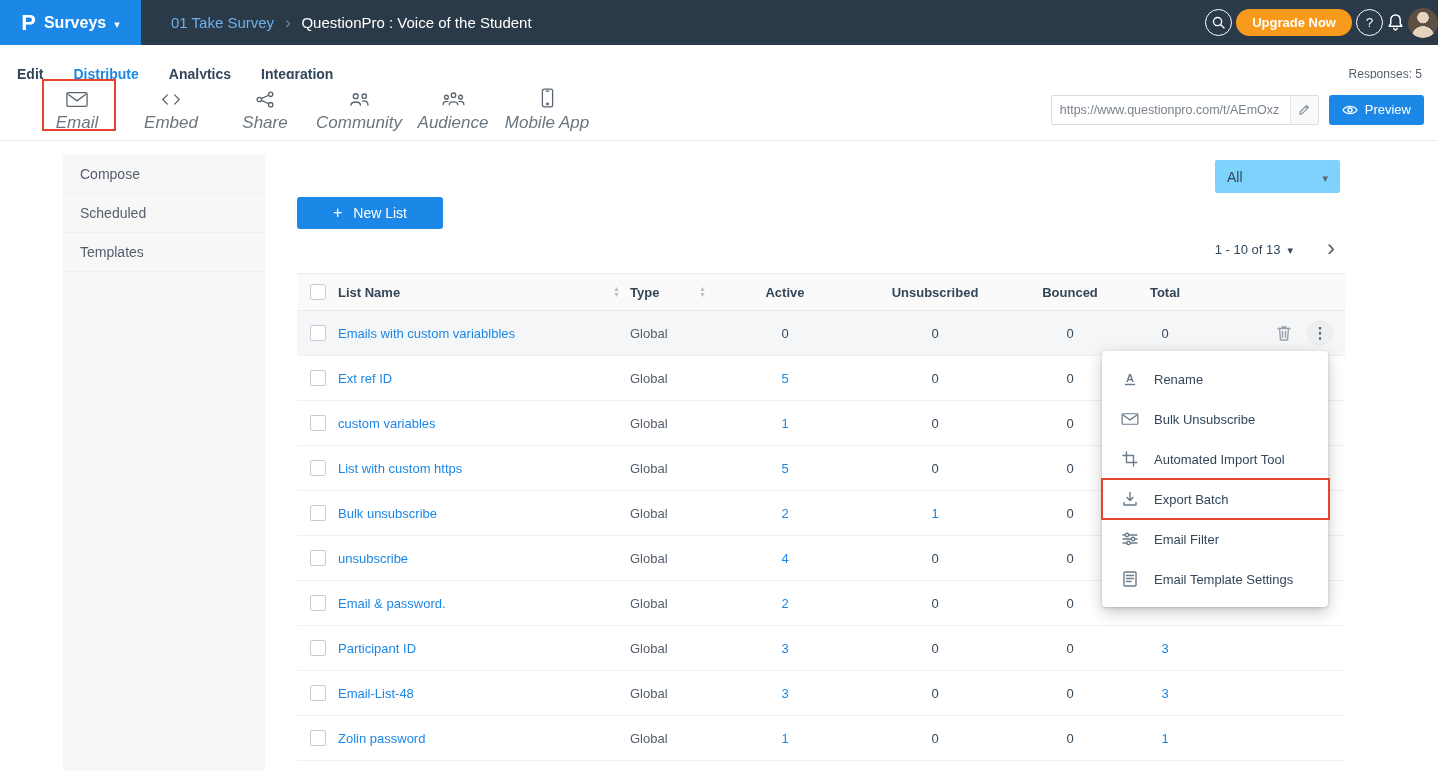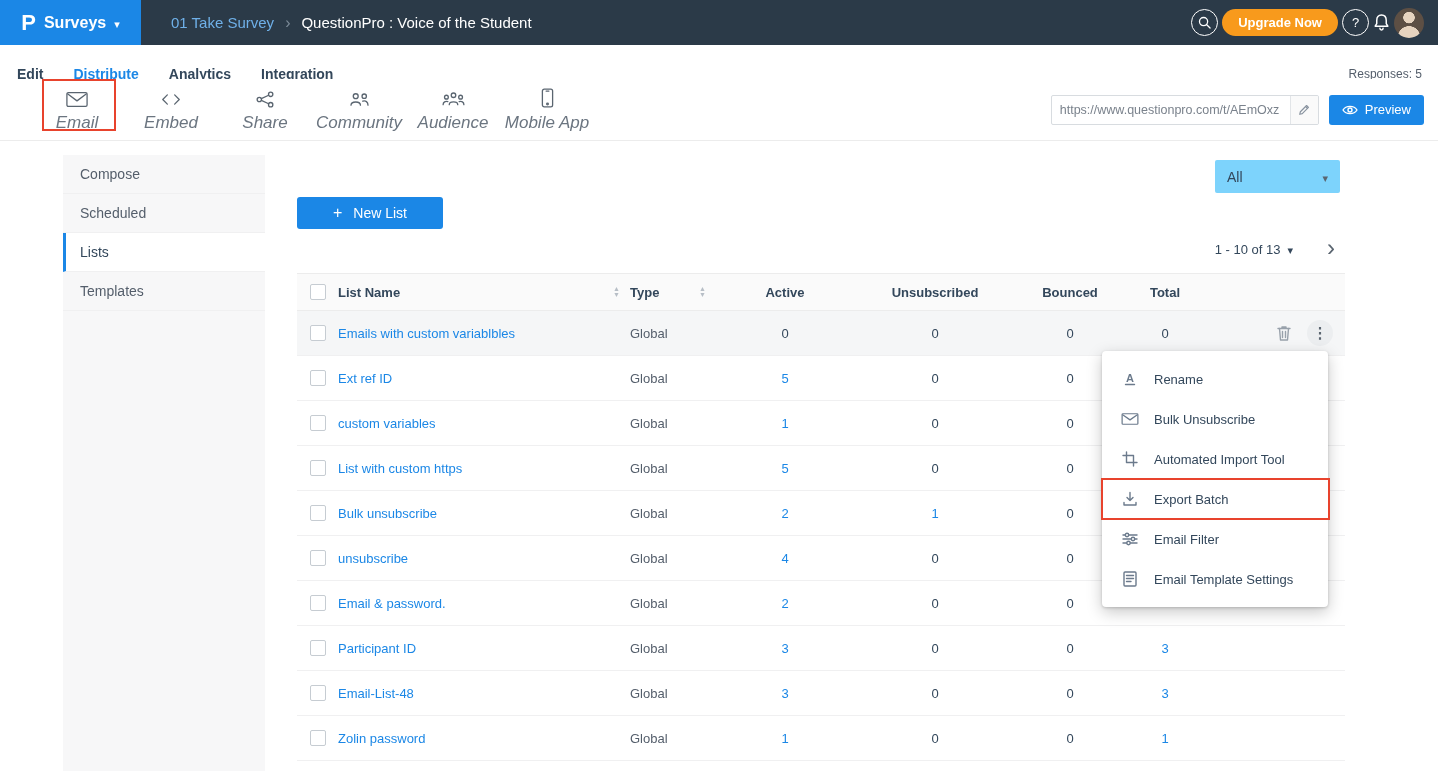--- a/index.html
+++ b/index.html
@@ -13,21 +13,21 @@
   .topbar { position:absolute; top:0; left:0; right:0; height:45px; background:#2b3a48; display:flex; align-items:center; }
   .logo-block { width:141px; height:45px; background:#1b87e6; display:flex; align-items:center; justify-content:center; gap:8px; color:#fff; cursor:pointer; }
   .logo-p { font-size:22px; font-weight:bold; }
   .product { font-size:16px; font-weight:bold; }
   .icon-caret::before { content:"▾"; font-size:11px; }
   .breadcrumb { display:flex; align-items:center; gap:11px; margin-left:30px; font-size:15px; }
   .bc-survey { color:#6fb0e8; cursor:pointer; }
   .bc-sep { color:#7b8a97; }
   .icon-chevron-sep::before { content:"›"; font-size:16px; }
   .bc-title { color:#fff; }
-  .topbar-right { margin-left:auto; display:flex; align-items:center; gap:4px; padding-right:14px; }
+  .topbar-right { margin-left:auto; display:flex; align-items:center; gap:4px; }
   .circle-btn { width:27px; height:27px; border:1px solid #fff; border-radius:50%; color:#fff; display:flex; align-items:center; justify-content:center; cursor:pointer; font-size:13px; }
   .upgrade-btn { background:#f89a1c; border-radius:14px; height:27px; padding:0 16px; font-size:13px; font-weight:bold; color:#fff; display:flex; align-items:center; cursor:pointer; }
   .bell-btn { color:#fff; display:flex; cursor:pointer; }
   .avatar { width:30px; height:30px; border-radius:50%; cursor:pointer;
     background: radial-gradient(circle at 50% 32%, #e6d3bf 0 5.5px, rgba(0,0,0,0) 6px),
                 radial-gradient(circle at 50% 98%, #e6d3bf 0 11px, rgba(0,0,0,0) 11.5px), #5d4f44; }
 
   
   .nav-row { position:absolute; top:57px; left:0; right:0; height:34px; background:#fff; display:flex; align-items:center; padding-left:17px; }
   .tabs { display:flex; gap:30px; }
@@ -243,23 +243,20 @@
   </div>
 
   <div class="sidebar">
 
   <div class="sb-item">
         <span class="sb-label">Compose</span>
       </div>
       <div class="sb-item">
         <span class="sb-label">Scheduled</span>
       </div>
-      <div class="sb-item active">
-        <span class="sb-label">Lists</span>
-      </div>
       <div class="sb-item">
         <span class="sb-label">Templates</span>
       </div>
     </div>
 
   <div class="main">
     <div class="filter">
       <span>All</span>
       <span class="icon-caret"></span>
     </div>

